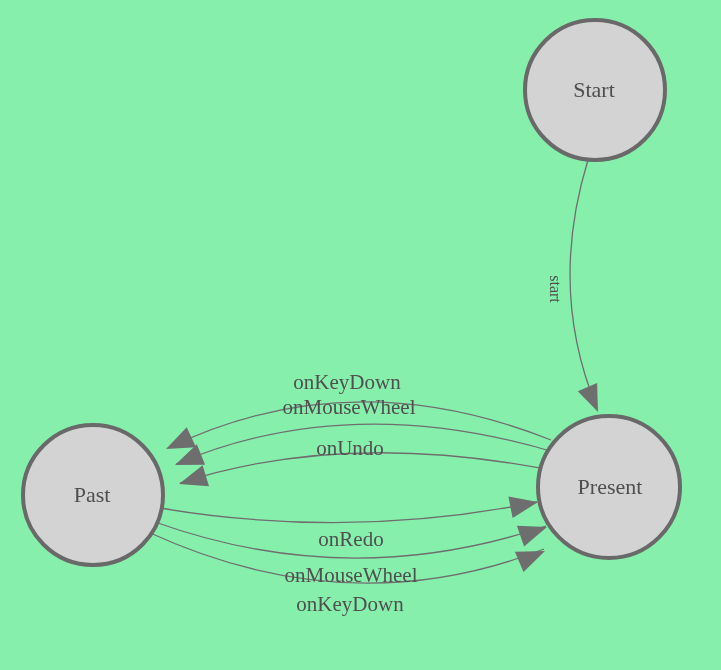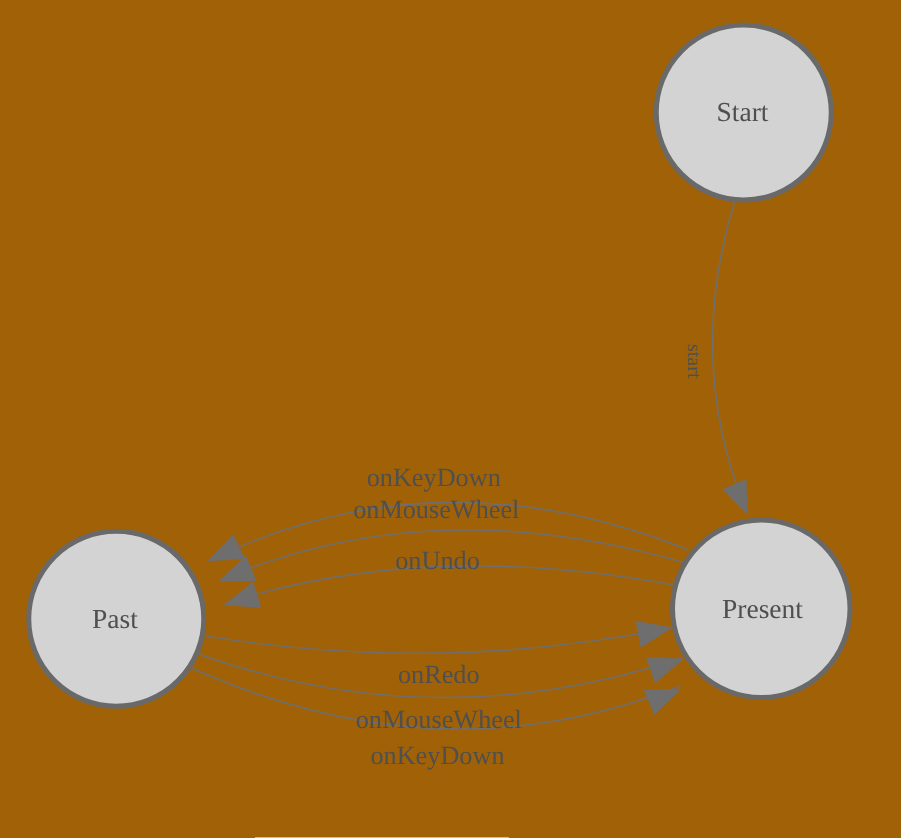--- a/index.html
+++ b/index.html
@@ -4,21 +4,21 @@
 <style>
   html, body {
     margin: 0;
     padding: 0;
     background: #ffffff;
   }
   .stage {
     position: relative;
     width: 721px;
     height: 670px;
-    background: #a16207;
+    background: #86efac;
     overflow: hidden;
     font-family: "Liberation Serif", "DejaVu Serif", serif;
   }
   svg { display: block; }
   .edge {
     fill: none;
     stroke: var(--edge, #6e6e6e);
     stroke-width: 1.3;
   }
   .arrowhead {

